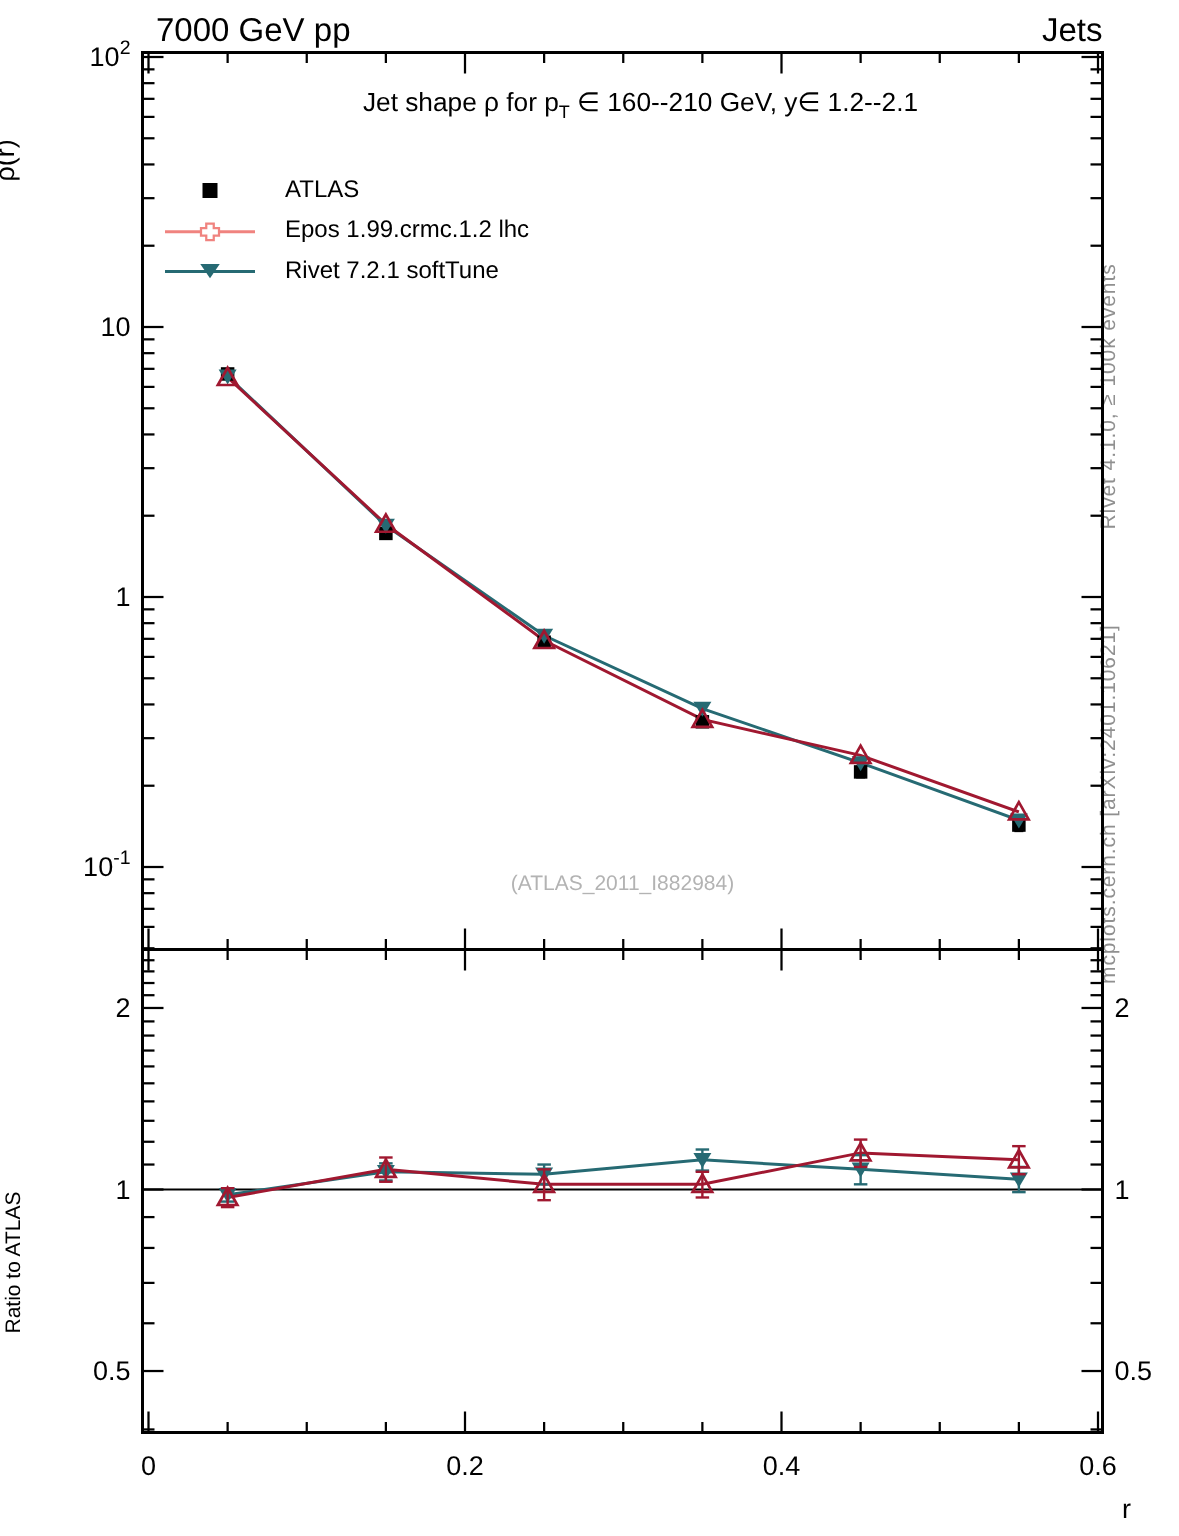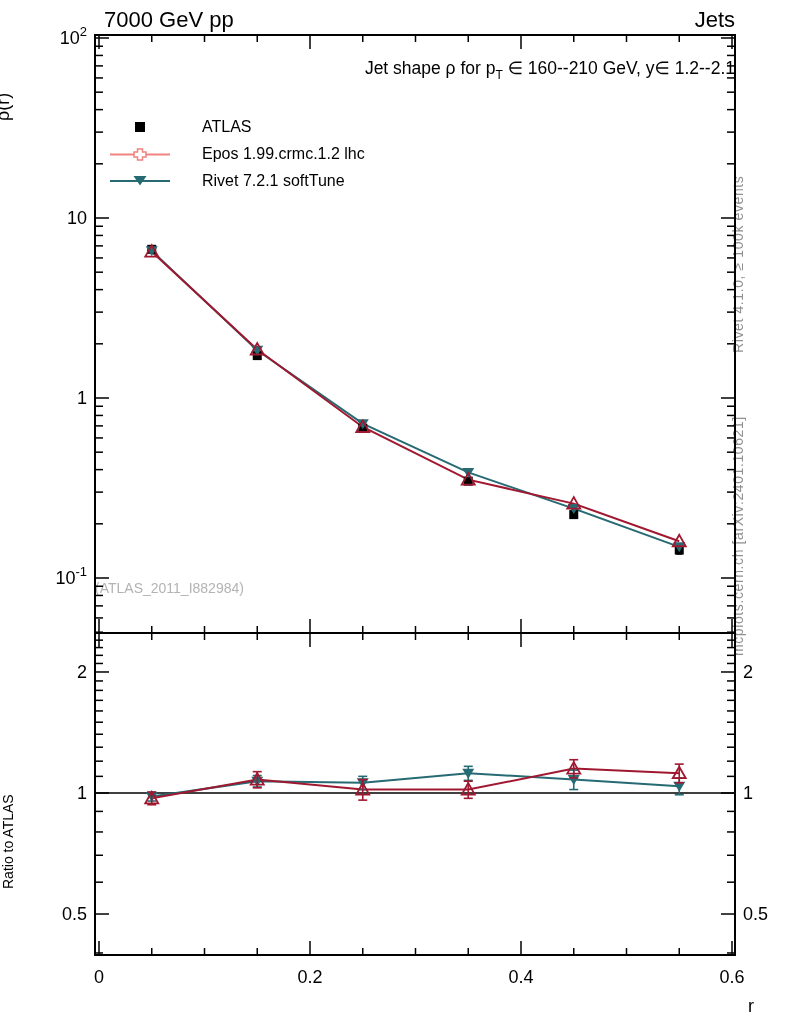--- a/index.html
+++ b/index.html
@@ -1,30 +1,30 @@
 <!DOCTYPE html>
 <html><head>
 <meta charset="utf-8">
 <style>
   html,body{margin:0;padding:0;background:#ffffff;}
   #page{position:relative;width:786px;height:1024px;background:#ffffff;
         font-family:"Liberation Sans", sans-serif;color:#000;overflow:hidden;}
   .abs{position:absolute;}
   .toptitle{font-size:22px;white-space:nowrap;}
-  .plottitle{font-size:17.5px;text-align:right;white-space:nowrap;}
+  .plottitle{font-size:17.5px;text-align:center;white-space:nowrap;padding-left:12px;}
   .plottitle sub{font-size:12px;}
   .legend{display:flex;flex-direction:column;}
   .lrow{display:flex;align-items:center;height:27px;}
-  .lrow .lbl{font-size:16px;margin-left:30px;white-space:nowrap;}
+  .lrow .lbl{font-size:16px;margin-left:18px;white-space:nowrap;}
   .lmk{flex:0 0 64px;}
   .vert{transform:rotate(-90deg);transform-origin:left bottom;white-space:nowrap;}
   .graytext{color:#909090;font-size:14px;letter-spacing:0.6px;}
   .ylab{font-size:18px;}
   .ratiolab{font-size:14px;}
-  .watermark{color:#b3b3b3;font-size:14px;text-align:left;}
+  .watermark{color:#b3b3b3;font-size:14px;text-align:center;}
   .xlab{font-size:18px;}
   svg{display:block;}
 </style>
 </head>
 <body>
 
 <div id="page">
 
   <div class="abs toptitle" style="left:104px;top:7px;">7000 GeV pp</div>
   <div class="abs toptitle" style="right:51px;top:7px;">Jets</div>

